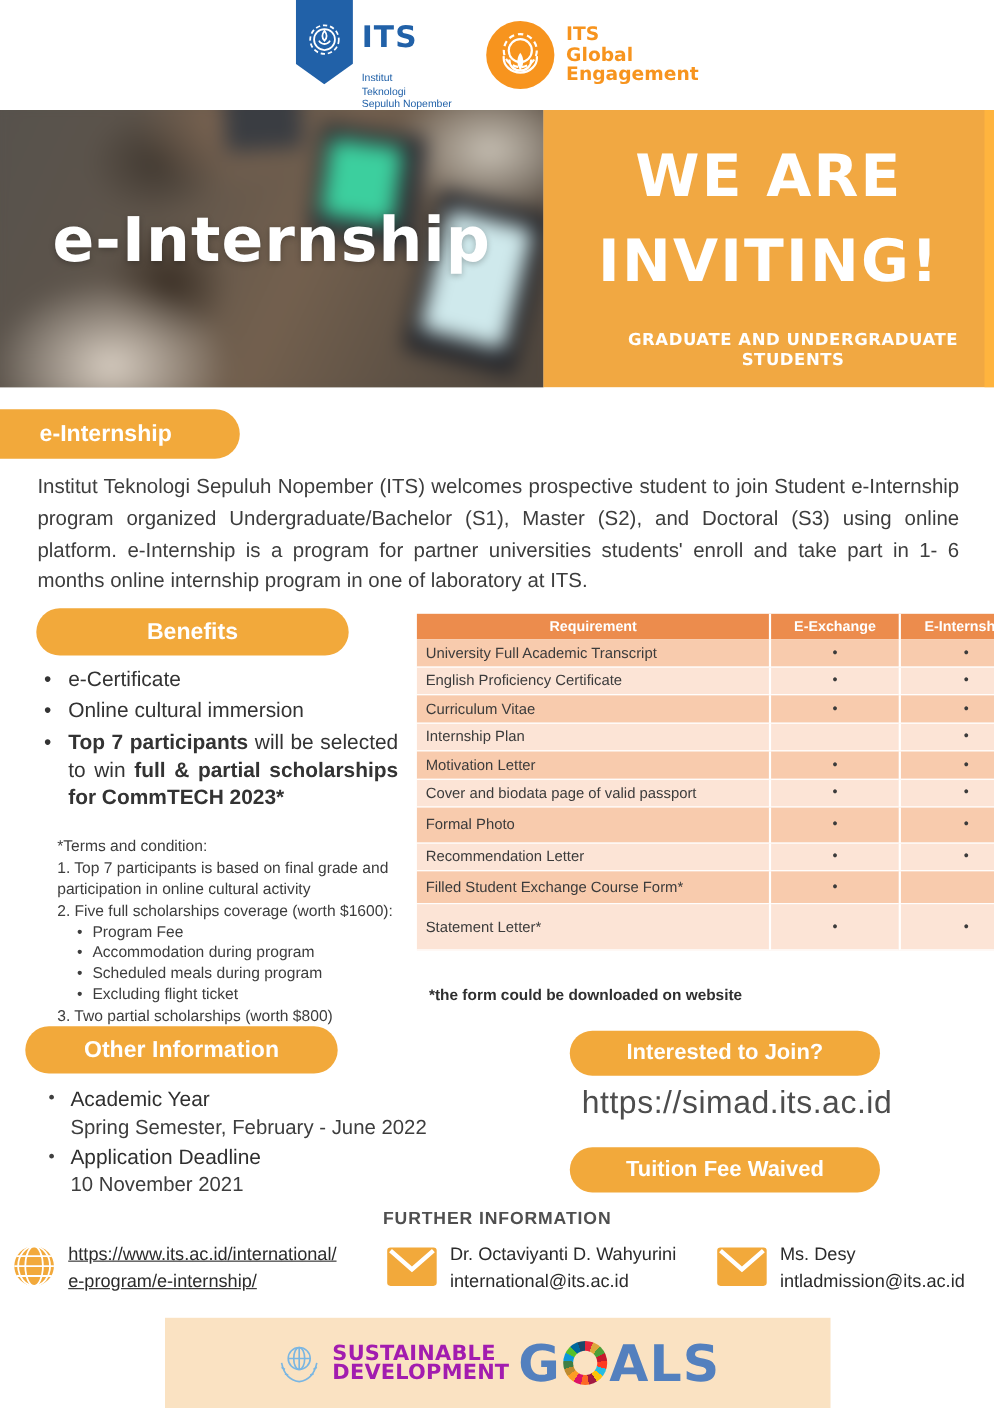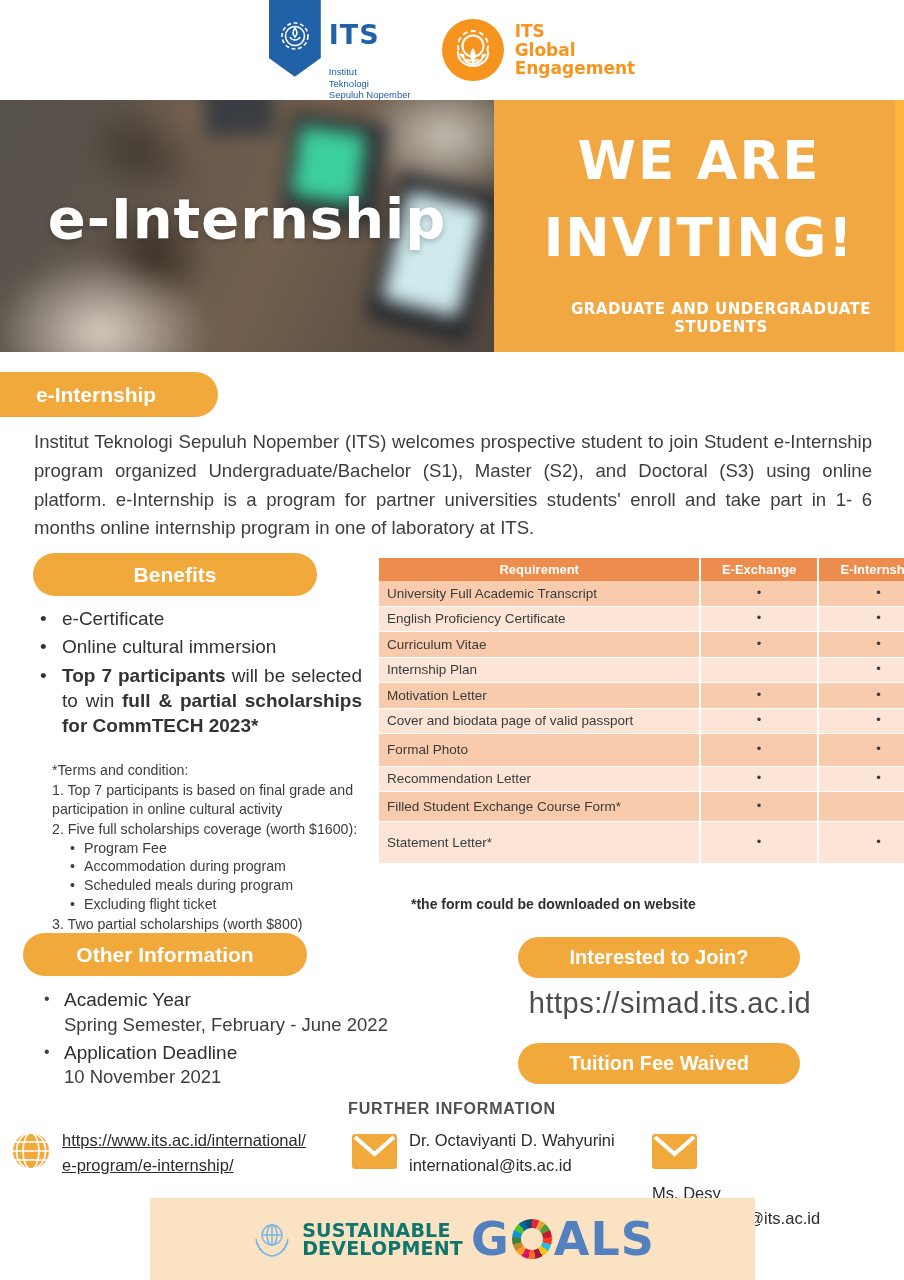--- a/index.html
+++ b/index.html
@@ -89,47 +89,47 @@
   .req-table td { padding:4.5px 8px; line-height:1.15; border-left:2px solid #ffffff;
     border-bottom:1.5px solid #ffffff; }
   .req-table td:first-child { border-left:none; }
   .req-table tbody tr:nth-child(odd) td { background:#f8cbad; }
   .req-table tbody tr:nth-child(even) td { background:#fce4d6; }
   .req-table td.dot { text-align:center; font-size:13px; }
   .req-table tbody tr:nth-child(7) td { padding-top:8px; padding-bottom:8px; }
   .req-table tbody tr:nth-child(9) td { padding-top:6.5px; padding-bottom:6.5px; }
   .req-table tbody tr:nth-child(10) td { padding-top:13px; padding-bottom:13px; }
   .req-table tbody tr:nth-child(11) td { padding-top:11px; padding-bottom:11px; }
-  .footnote { position:absolute; top:896px; left:390px; font-size:14px; font-weight:bold; color:#2f2f2f;margin-left:21px; }
+  .footnote { position:absolute; top:896px; left:390px; font-size:14px; font-weight:bold; color:#2f2f2f; }
 
   
   .other-list { position:absolute; top:988px; left:40px; width:420px; list-style:none; }
   .other-list li { position:relative; padding-left:24px; margin-bottom:3px; }
   .other-label { font-size:19px; font-weight:normal; color:#2f2f2f; line-height:1.3; }
   .other-value { font-size:18.5px; color:#3d3d3d; line-height:1.3; margin-bottom:4px; }
 
   
   .join-url { position:absolute; top:987px; left:460px; width:420px; text-align:center;
     font-size:29px; color:#4d4d4d; letter-spacing:0.5px; }
 
   
   .further-heading { position:absolute; top:1100px; left:0; width:100%; text-align:center;
     font-size:16px; font-weight:bold; color:#4f4f4f; letter-spacing:0.8px; }
   .contact { position:absolute; top:1128px; display:flex; align-items:flex-start; gap:12px; }
-  .c1 { left:12px; } .c2 { left:352px; } .c3 { left:652px;flex-direction:column; }
+  .c1 { left:12px; } .c2 { left:352px; } .c3 { left:652px; }
   .c-lines { font-size:16.5px; line-height:1.5; color:#2b2b2b; }
   .c-lines a { color:#2b2b2b; text-decoration:underline; }
   .env { width:45px; height:35px; background:#f2a93b; border-radius:3px; margin-top:6px;
     display:flex; justify-content:center; }
   .globe { margin-top:4px; }
 
   
   .sdg { position:absolute; top:1198px; left:150px; width:605px; height:82px; background:#fae2c2;
     display:flex; align-items:center; justify-content:center; gap:8px; }
-  .sdg-text { font-family:"DejaVu Sans", sans-serif; font-weight:bold; color:#0f766e;
+  .sdg-text { font-family:"DejaVu Sans", sans-serif; font-weight:bold; color:#a21caf;
     font-size:19px; line-height:0.95; letter-spacing:0.2px; }
   .goals { display:flex; align-items:center; font-family:"DejaVu Sans", sans-serif;
     font-weight:bold; font-size:46px; color:#5380be; letter-spacing:1px; line-height:1; }
   .goals-o { position:relative; width:40px; height:40px; border-radius:50%; margin:0 2px;
     background:conic-gradient(#e5243b 0 21deg,#dda63a 21deg 42deg,#4c9f38 42deg 64deg,
       #c5192d 64deg 85deg,#ff3a21 85deg 106deg,#26bde2 106deg 127deg,#fcc30b 127deg 148deg,
       #a21942 148deg 170deg,#fd6925 170deg 191deg,#dd1367 191deg 212deg,#fd9d24 212deg 233deg,
       #bf8b2e 233deg 254deg,#3f7e44 254deg 276deg,#0a97d9 276deg 297deg,#56c02b 297deg 318deg,
       #00689d 318deg 339deg,#19486a 339deg 360deg); }
   .goals-o::after { content:""; position:absolute; inset:9px; border-radius:50%; background:#fae2c2; }

